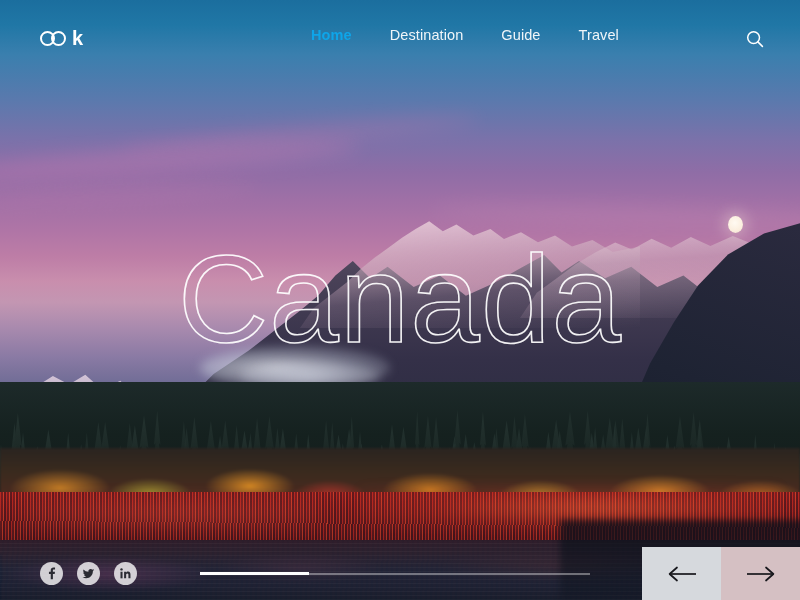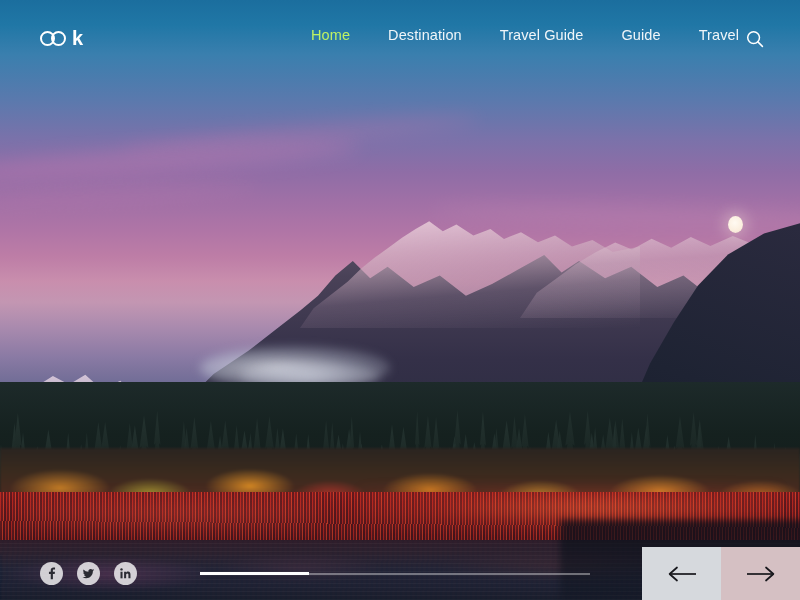--- a/index.html
+++ b/index.html
@@ -281,21 +281,21 @@
   }
   .nav a {
     color: rgba(255,255,255,.93);
     font-size: 14.5px;
     text-decoration: none;
     padding: 0 19px;
     letter-spacing: .1px;
     white-space: nowrap;
     cursor: pointer;
   }
-  .nav a.active { font-weight: 400; color: #bef264; }
+  .nav a.active { font-weight: 700; color: #0ea5e9; }
 
   .search-btn {
     position: absolute;
     left: 742px; top: 26px;
     width: 26px; height: 26px;
     cursor: pointer;
     display: flex;
     align-items: center;
     justify-content: center;
   }
@@ -575,33 +575,33 @@
       <span class="logo-rings">
         <span class="r1"></span>
           <span class="r2"></span>
       </span>
       <span class="logo-k">k</span>
     </div>
 
     <nav class="nav" id="nav">
         <a href="#" class="active">Home</a>
         <a href="#" class="">Destination</a>
-        <a href="#" class="">Travel Guide</a>
         <a href="#" class="">Guide</a>
         <a href="#" class="">Travel</a>
       </nav>
 
     <div class="search-btn">
       <svg width="18" height="18" viewBox="0 0 18 18" aria-hidden="true">
         <circle cx="7.6" cy="7.6" r="5.9" fill="none" stroke="#ffffff" stroke-width="1.5"></circle>
         <line x1="11.9" y1="11.9" x2="16.4" y2="16.4" stroke="#ffffff" stroke-width="1.5" stroke-linecap="round"></line>
       </svg>
     </div>
   </div>
 
+  <div class="hero-title">Canada</div>
 
   <div class="social">
     <div class="si">
       <svg width="13" height="13" viewBox="0 0 13 13" aria-hidden="true">
         <path d="M7.9 12.3V6.9h1.8l.27-2.1H7.9V3.46c0-.6.17-1.02 1.04-1.02h1.1V.57C9.85.54 9.2.48 8.44.48c-1.6 0-2.7.98-2.7 2.78V4.8H3.95v2.1h1.8v5.4z" fill="#2b2b33"></path>
       </svg>
     </div>
     <div class="si">
       <svg width="13" height="13" viewBox="0 0 14 14" aria-hidden="true">
         <path d="M13.2 3.3c-.46.2-.95.34-1.47.4.53-.31.93-.82 1.12-1.42-.5.29-1.04.5-1.62.62a2.56 2.56 0 0 0-4.36 2.33A7.26 7.26 0 0 1 1.6 2.56a2.56 2.56 0 0 0 .79 3.41 2.5 2.5 0 0 1-1.16-.32v.03c0 1.24.88 2.27 2.05 2.5a2.6 2.6 0 0 1-1.15.05 2.56 2.56 0 0 0 2.39 1.78A5.14 5.14 0 0 1 .5 11.07a7.24 7.24 0 0 0 3.92 1.15c4.7 0 7.28-3.9 7.28-7.28l-.01-.33c.5-.36.93-.81 1.27-1.32z" fill="#2b2b33"></path>

